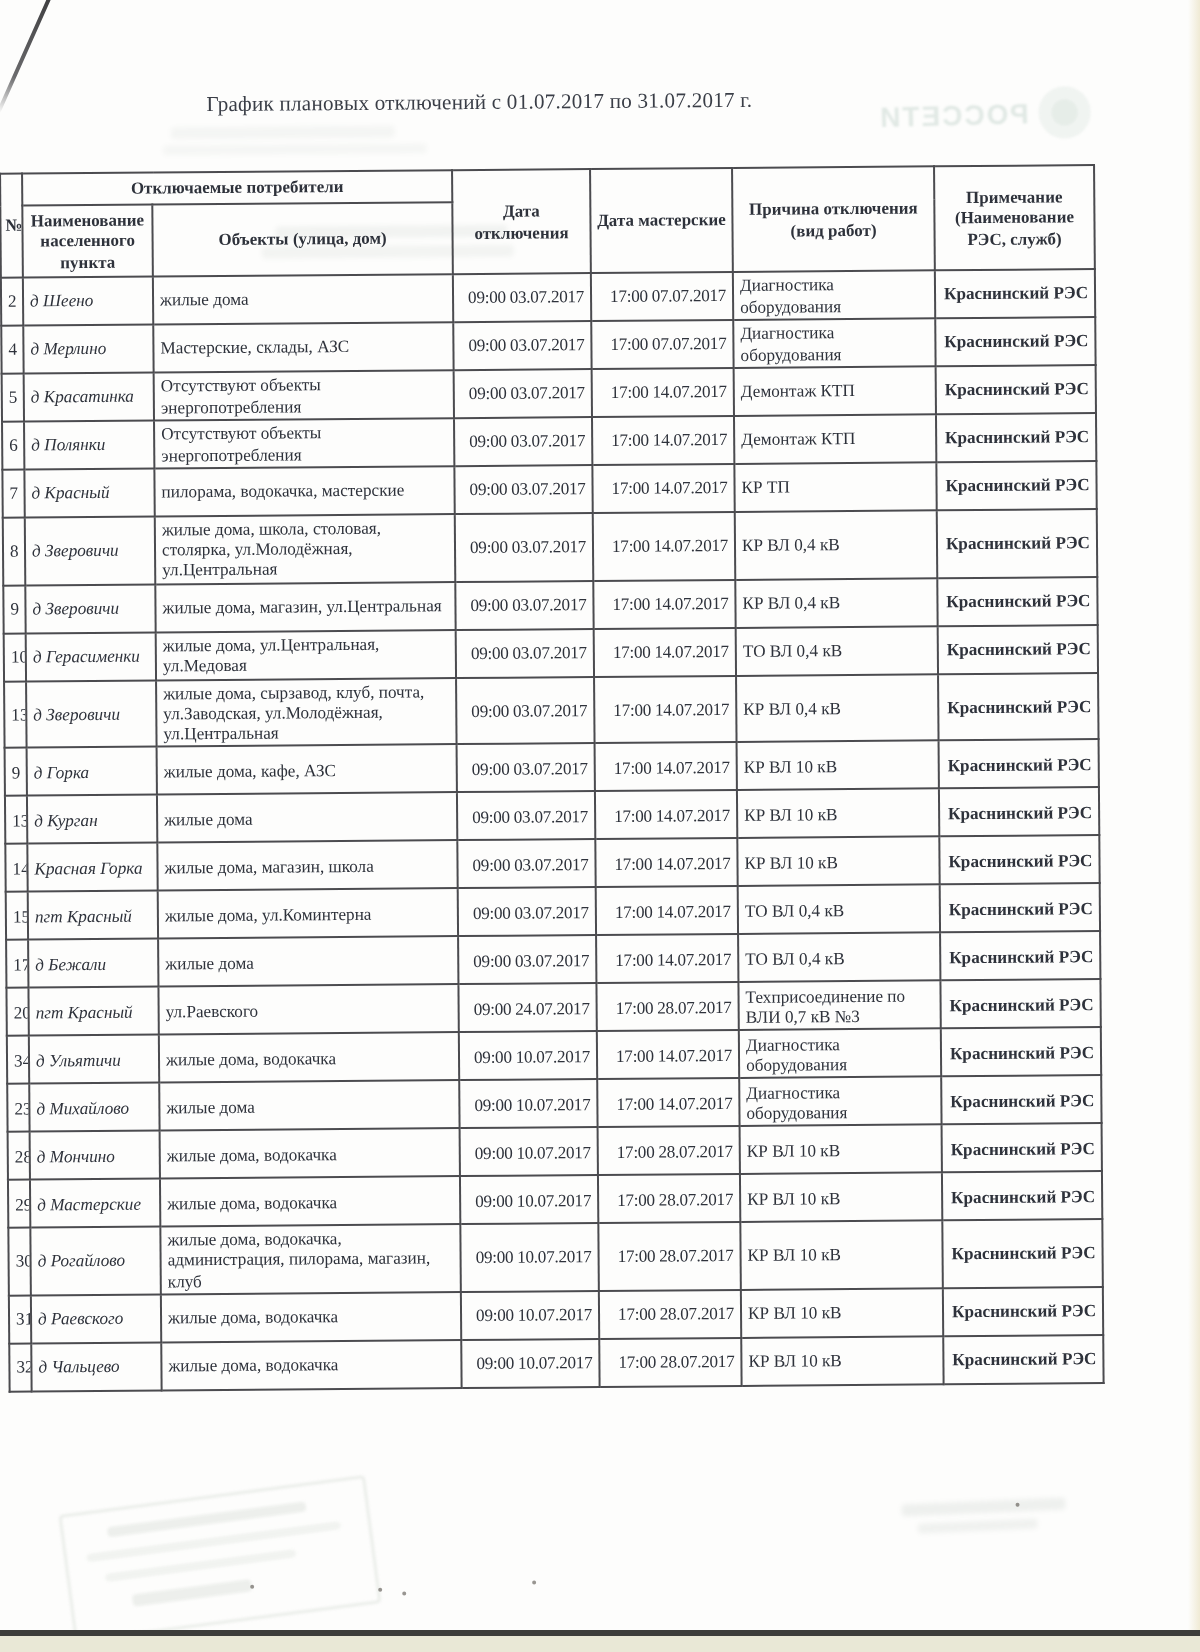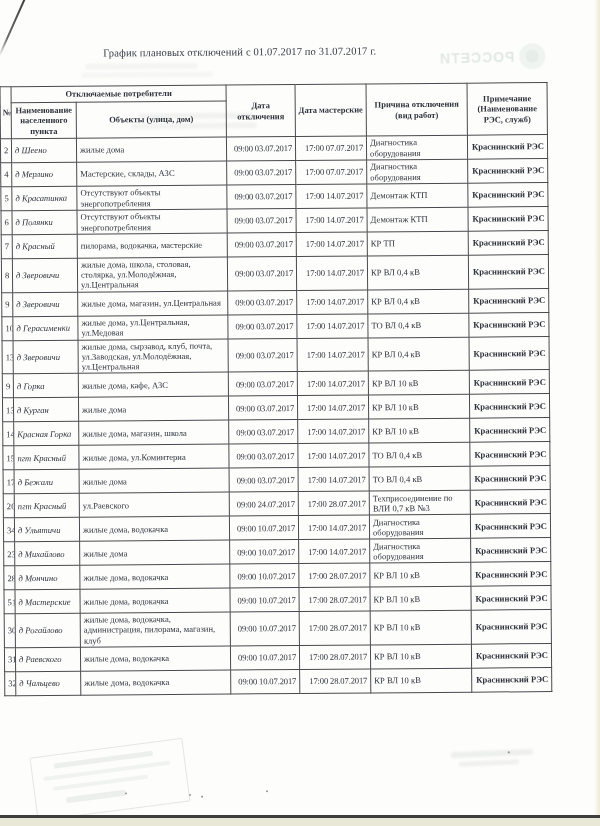--- a/index.html
+++ b/index.html
@@ -295,21 +295,21 @@
         <tr>
       <td class="c-num">28</td>
       <td class="c-settlement">д Мончино</td>
       <td class="c-objects">жилые дома, водокачка</td>
       <td class="c-date">09:00 10.07.2017</td>
       <td class="c-date">17:00 28.07.2017</td>
       <td class="c-reason">КР ВЛ 10 кВ</td>
       <td class="c-note">Краснинский РЭС</td>
     </tr>
         <tr>
-      <td class="c-num">51</td>
+      <td class="c-num">29</td>
       <td class="c-settlement">д Мастерские</td>
       <td class="c-objects">жилые дома, водокачка</td>
       <td class="c-date">09:00 10.07.2017</td>
       <td class="c-date">17:00 28.07.2017</td>
       <td class="c-reason">КР ВЛ 10 кВ</td>
       <td class="c-note">Краснинский РЭС</td>
     </tr>
         <tr>
       <td class="c-num">30</td>
       <td class="c-settlement">д Рогайлово</td>

